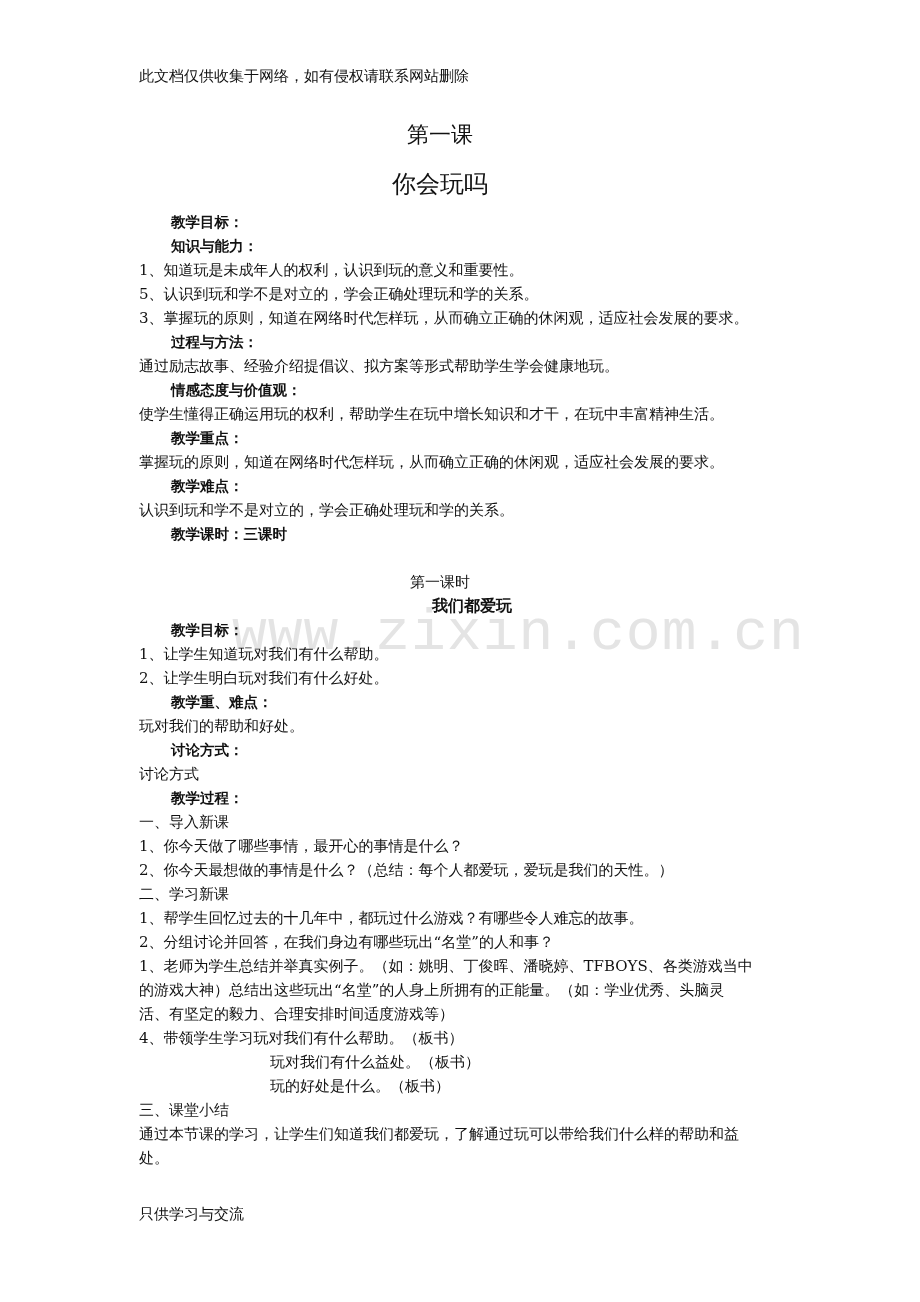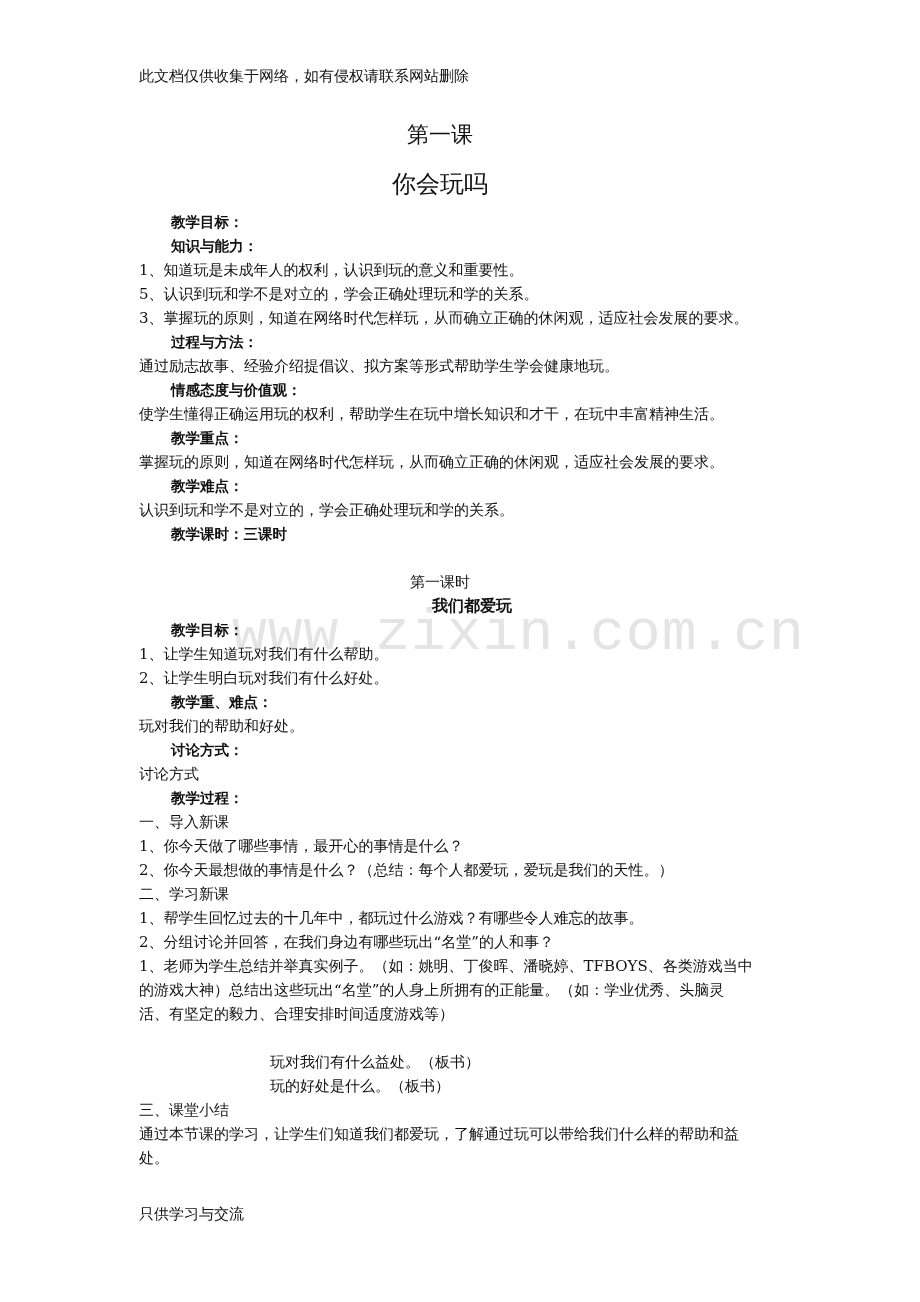--- a/index.html
+++ b/index.html
@@ -58,20 +58,21 @@
   <div class="line" style="top:812px">一、导入新课</div>
   <div class="line" style="top:836px">1、你今天做了哪些事情，最开心的事情是什么？</div>
   <div class="line" style="top:860px">2、你今天最想做的事情是什么？（总结：每个人都爱玩，爱玩是我们的天性。）</div>
 
   <div class="line" style="top:884px">二、学习新课</div>
   <div class="line" style="top:908px">1、帮学生回忆过去的十几年中，都玩过什么游戏？有哪些令人难忘的故事。</div>
   <div class="line" style="top:932px">2、分组讨论并回答，在我们身边有哪些玩出“名堂”的人和事？</div>
   <div class="line" style="top:956px">1、老师为学生总结并举真实例子。（如：姚明、丁俊晖、潘晓婷、TFBOYS、各类游戏当中</div>
   <div class="line" style="top:980px">的游戏大神）总结出这些玩出“名堂”的人身上所拥有的正能量。（如：学业优秀、头脑灵</div>
   <div class="line" style="top:1004px">活、有坚定的毅力、合理安排时间适度游戏等）</div>
+  <div class="line" style="top:1028px">4、带领学生学习玩对我们有什么帮助。（板书）</div>
   <div class="line indent" style="top:1052px">玩对我们有什么益处。（板书）</div>
   <div class="line indent" style="top:1076px">玩的好处是什么。（板书）</div>
 
   <div class="line" style="top:1100px">三、课堂小结</div>
   <div class="line" style="top:1124px">通过本节课的学习，让学生们知道我们都爱玩，了解通过玩可以带给我们什么样的帮助和益</div>
   <div class="line" style="top:1148px">处。</div>
 
   <div class="line" style="top:1204px">只供学习与交流</div>
 </div>
 

